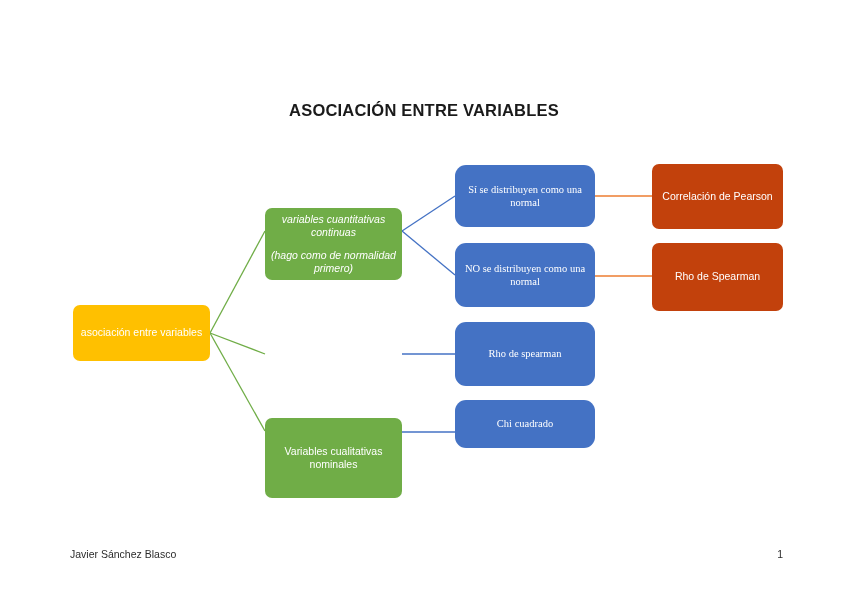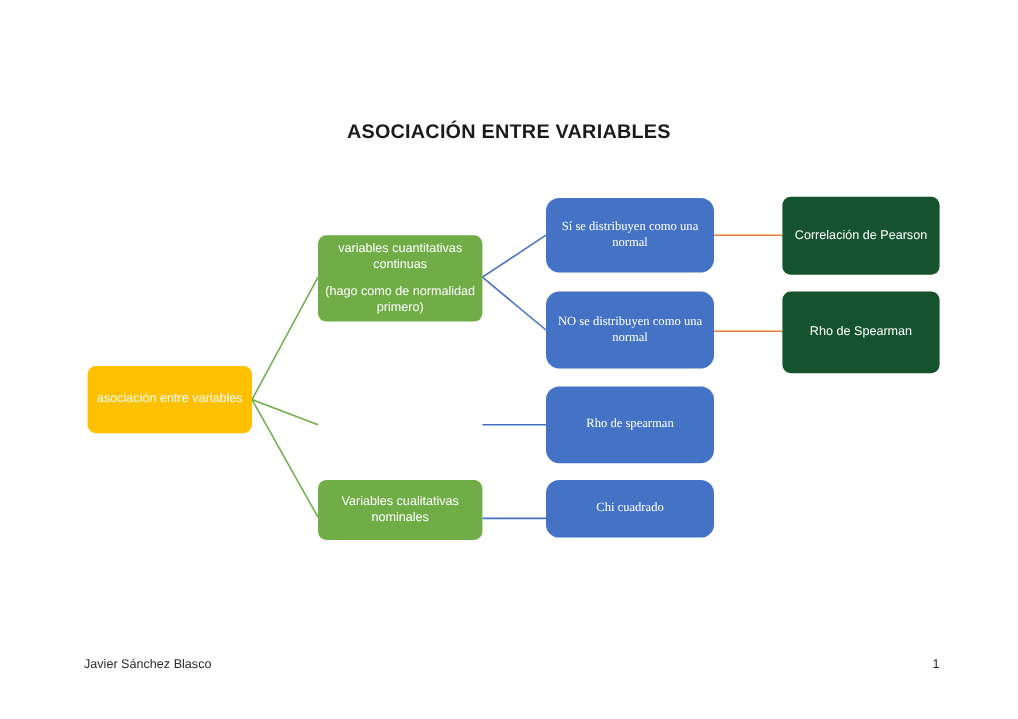--- a/index.html
+++ b/index.html
@@ -65,37 +65,37 @@
     border-radius: 7px;
     font-size: 10.5px;
   }
   .node-green {
     background: #70AD47;
     border-radius: 7px;
     left: 265px;
     width: 137px;
     font-size: 10.5px;
   }
-  .g1 { top: 196px; height: 72px; }
+  .g1 { top: 208px; height: 72px; font-style: italic; }
   .g2 { top: 320px; height: 68px; }
-  .g3 { top: 400px; height: 50px; }
+  .g3 { top: 418px; height: 80px; }
   .node-blue {
     background: #4472C4;
     border-radius: 11px;
     left: 455px;
     width: 140px;
     font-size: 10.5px;
     font-family: Liberation Serif, serif;
   }
   .b1 { top: 165px; height: 62px; }
   .b2 { top: 243px; height: 64px; }
   .b3 { top: 322px; height: 64px; }
   .b4 { top: 400px; height: 48px; }
   .node-orange {
-    background: #14532d;
+    background: #c2410c;
     border-radius: 7px;
     left: 652px;
     width: 131px;
     font-size: 10.5px;
   }
   .o1 { top: 164px; height: 65px; }
   .o2 { top: 243px; height: 68px; }
   #footer-author {
     position: absolute;
     left: 70px;

